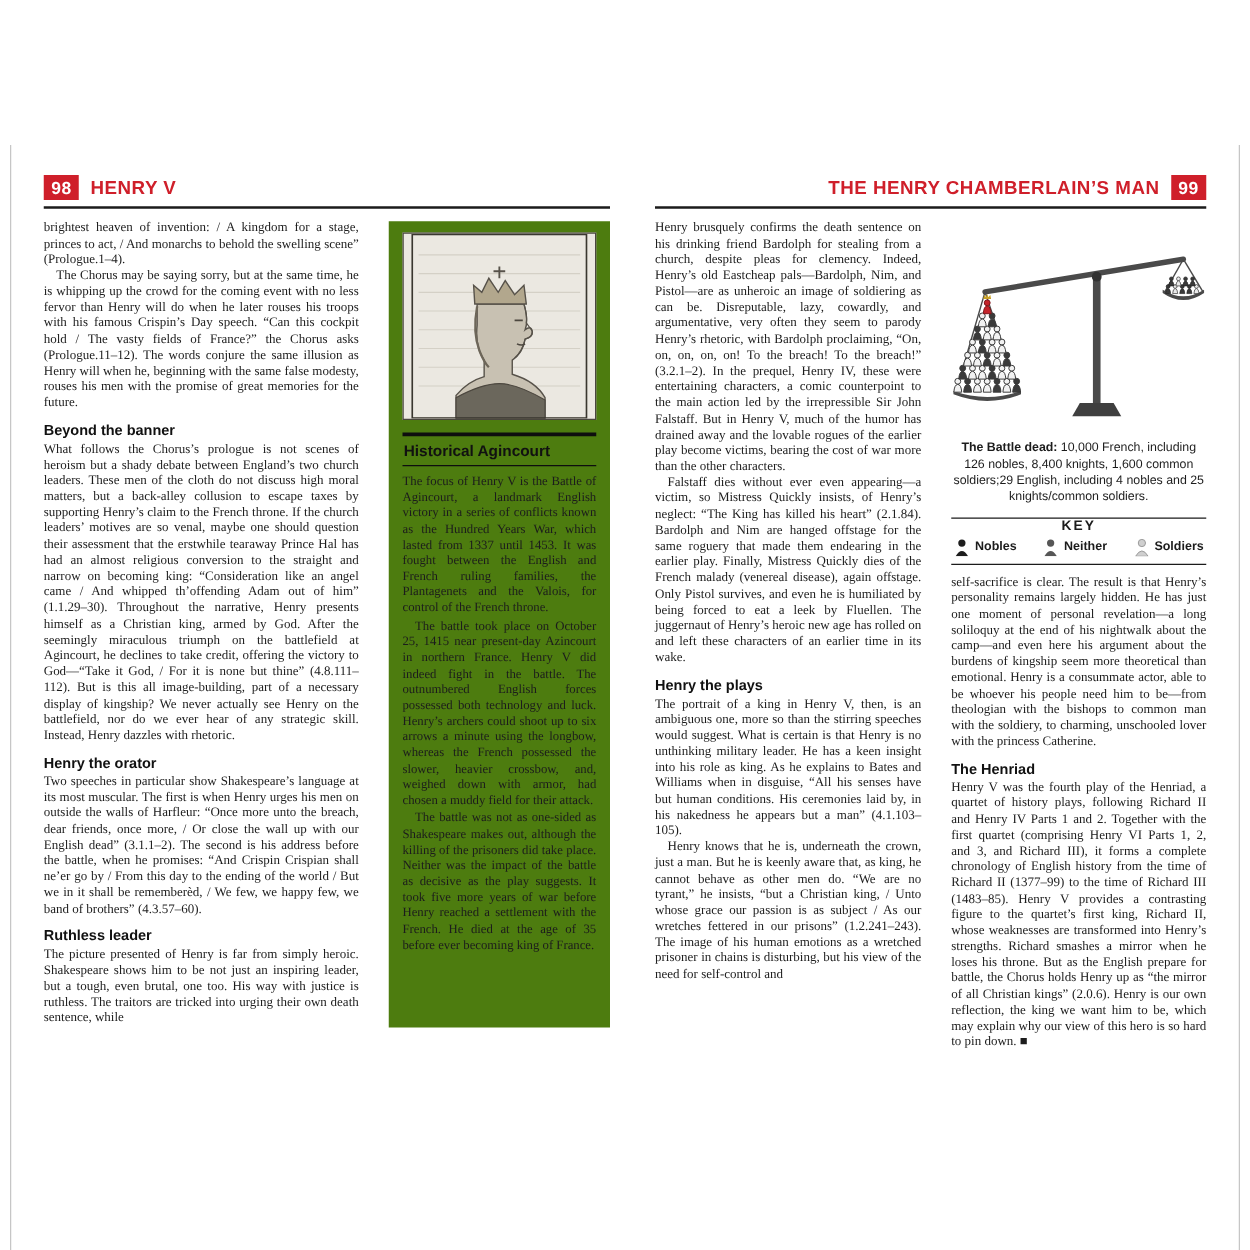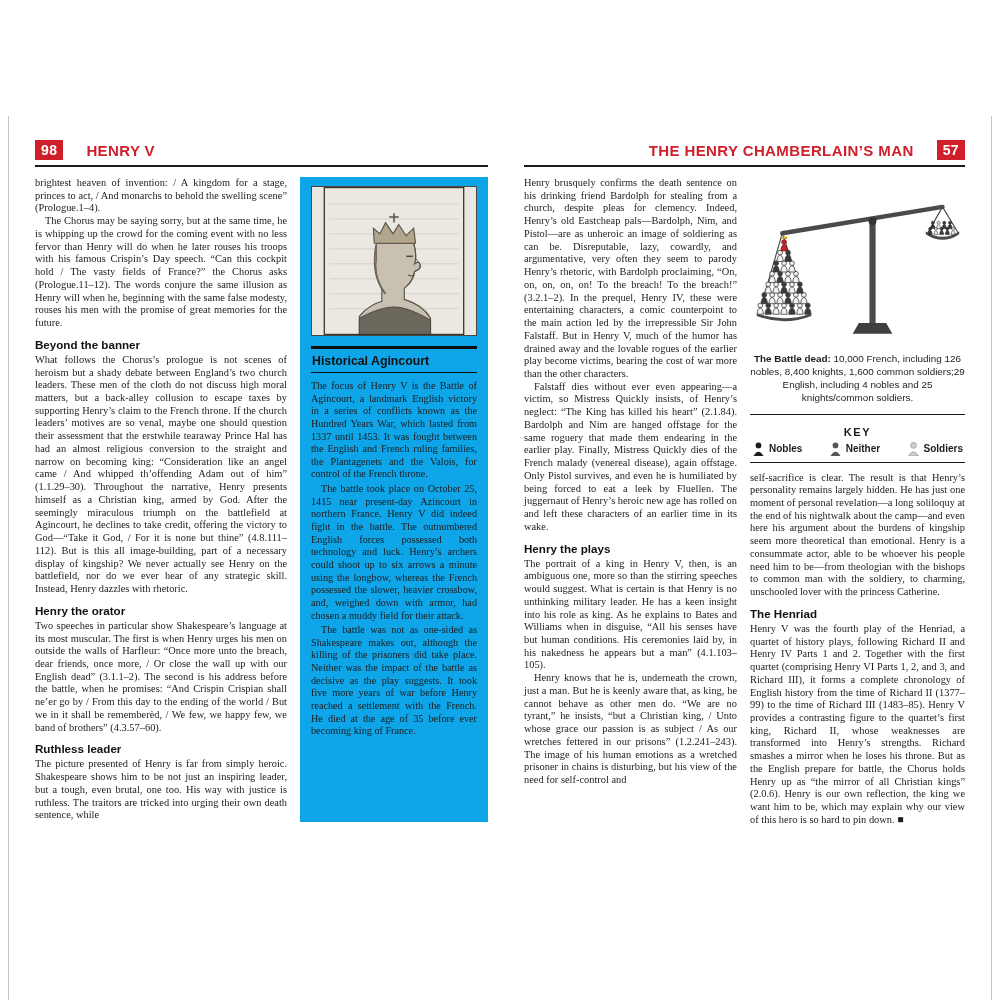--- a/index.html
+++ b/index.html
@@ -3,42 +3,42 @@
 <meta charset="utf-8">
 <style>
   *{box-sizing:border-box;margin:0;padding:0}
   html,body{width:1000px;height:1000px;background:#ffffff;font-family:"Liberation Serif",serif;color:#1c1c1c;position:relative;overflow:hidden}
   .edge{position:absolute;top:116px;bottom:0;width:1px;background:#c6c6c6}
   .edge-l{left:8px}.edge-r{right:8px}
   .spread{position:absolute;left:9px;top:140px;width:982px;display:flex}
   .page{width:491px}
   .page-l{padding:0 12px 0 26px}
   .page-r{padding:0 26px 0 24px}
-  .page-header{display:flex;align-items:center;gap:23px;font-family:"Liberation Sans",sans-serif;font-weight:bold;color:#cf1f2a;font-size:15px;letter-spacing:.4px}
+  .page-header{display:flex;align-items:center;gap:9px;font-family:"Liberation Sans",sans-serif;font-weight:bold;color:#cf1f2a;font-size:15px;letter-spacing:.4px}
   .page-header.right{justify-content:flex-end}
   .pagenum{background:#cf1f2a;color:#fff;padding:0 6px;font-size:14px;line-height:20px;display:inline-block}
   .rule{border-top:2px solid #1b1b1b;margin:5px 0 10px}
-  .cols{display:flex;gap:13px}
+  .cols{display:flex;gap:24px}
   .textcol-l{flex:0 0 252px}
   .textcol-r{flex:0 0 213px}
   .flexcol{flex:1;min-width:0}
   p{font-size:10.4px;line-height:1.225;text-align:justify}
   .indent{text-indent:10px}
   h3{font-family:Liberation Sans, sans-serif;font-size:11.6px;margin:8px 0 3px;color:#111}
   
-  .sidebar{flex:1;background:#0ea5e9;padding:9px 11px 12px;min-width:0}
+  .sidebar{flex:1;background:#4d7c0f;padding:9px 11px 12px;min-width:0}
   .sidebar p{font-size:10.2px;line-height:1.24;margin-top:2px}
   .portrait{height:150px;background:#ebe8e1;border:1px solid #4a463f;margin-bottom:10px;display:flex;align-items:center;justify-content:center;overflow:hidden}
   .portrait svg{width:100%;height:100%}
   .aghead{font-family:"Liberation Sans",sans-serif;font-weight:bold;font-size:12.3px;border-top:3px solid #0e0e0e;border-bottom:1px solid #0e0e0e;padding:5px 1px 4px;margin-bottom:7px;color:#111}
   
   .scales-wrap{display:flex;justify-content:center;margin:0 0 8px}
   .caption{font-family:"Liberation Sans",sans-serif;font-size:9.9px;line-height:1.3;text-align:center}
   .caption b{font-weight:bold}
-  .keyblock{border-top:1px solid #1b1b1b;border-bottom:1px solid #1b1b1b;margin:9px 0 9px;padding:11px 2px 6px;font-family:"Liberation Sans",sans-serif}
+  .keyblock{border-top:1px solid #1b1b1b;border-bottom:1px solid #1b1b1b;margin:9px 0 9px;padding:0 2px 6px;font-family:"Liberation Sans",sans-serif}
   .keytitle{text-align:center;font-weight:bold;font-size:11px;letter-spacing:1.6px;margin-bottom:4px}
   .keyrow{display:flex;justify-content:space-between;align-items:flex-end}
   .keyitem{display:flex;align-items:center;gap:4px;font-weight:bold;font-size:10px}
 </style>
 </head>
 <body>
 
 <div class="edge edge-l"></div>
 <div class="edge edge-r"></div>
 
@@ -99,21 +99,21 @@
         <p class="indent">The battle took place on October 25, 1415 near present-day Azincourt in northern France. Henry V did indeed fight in the battle. The outnumbered English forces possessed both technology and luck. Henry’s archers could shoot up to six arrows a minute using the longbow, whereas the French possessed the slower, heavier crossbow, and, weighed down with armor, had chosen a muddy field for their attack.</p>
         <p class="indent">The battle was not as one-sided as Shakespeare makes out, although the killing of the prisoners did take place. Neither was the impact of the battle as decisive as the play suggests. It took five more years of war before Henry reached a settlement with the French. He died at the age of 35 before ever becoming king of France.</p>
       </div>
 
     </div>
   </div>
 
   <div class="page page-r">
     <div class="page-header right">
       <span>THE HENRY CHAMBERLAIN’S MAN</span>
-      <span class="pagenum">57</span>
+      <span class="pagenum">99</span>
     </div>
     <div class="rule"></div>
     <div class="cols">
 
       <div class="textcol-r">
         <p>Henry brusquely confirms the death sentence on his drinking friend Bardolph for stealing from a church, despite pleas for clemency. Indeed, Henry’s old Eastcheap pals—Bardolph, Nim, and Pistol—are as unheroic an image of soldiering as can be. Disreputable, lazy, cowardly, and argumentative, very often they seem to parody Henry’s rhetoric, with Bardolph proclaiming, “On, on, on, on, on! To the breach! To the breach!” (3.2.1–2). In the prequel, Henry IV, these were entertaining characters, a comic counterpoint to the main action led by the irrepressible Sir John Falstaff. But in Henry V, much of the humor has drained away and the lovable rogues of the earlier play become victims, bearing the cost of war more than the other characters.</p>
         <p class="indent">Falstaff dies without ever even appearing—a victim, so Mistress Quickly insists, of Henry’s neglect: “The King has killed his heart” (2.1.84). Bardolph and Nim are hanged offstage for the same roguery that made them endearing in the earlier play. Finally, Mistress Quickly dies of the French malady (venereal disease), again offstage. Only Pistol survives, and even he is humiliated by being forced to eat a leek by Fluellen. The juggernaut of Henry’s heroic new age has rolled on and left these characters of an earlier time in its wake.</p>
         <h3>Henry the plays</h3>
         <p>The portrait of a king in Henry V, then, is an ambiguous one, more so than the stirring speeches would suggest. What is certain is that Henry is no unthinking military leader. He has a keen insight into his role as king. As he explains to Bates and Williams when in disguise, “All his senses have but human conditions. His ceremonies laid by, in his nakedness he appears but a man” (4.1.103–105).</p>
         <p class="indent">Henry knows that he is, underneath the crown, just a man. But he is keenly aware that, as king, he cannot behave as other men do. “We are no tyrant,” he insists, “but a Christian king, / Unto whose grace our passion is as subject / As our wretches fettered in our prisons” (1.2.241–243). The image of his human emotions as a wretched prisoner in chains is disturbing, but his view of the need for self-control and</p>

